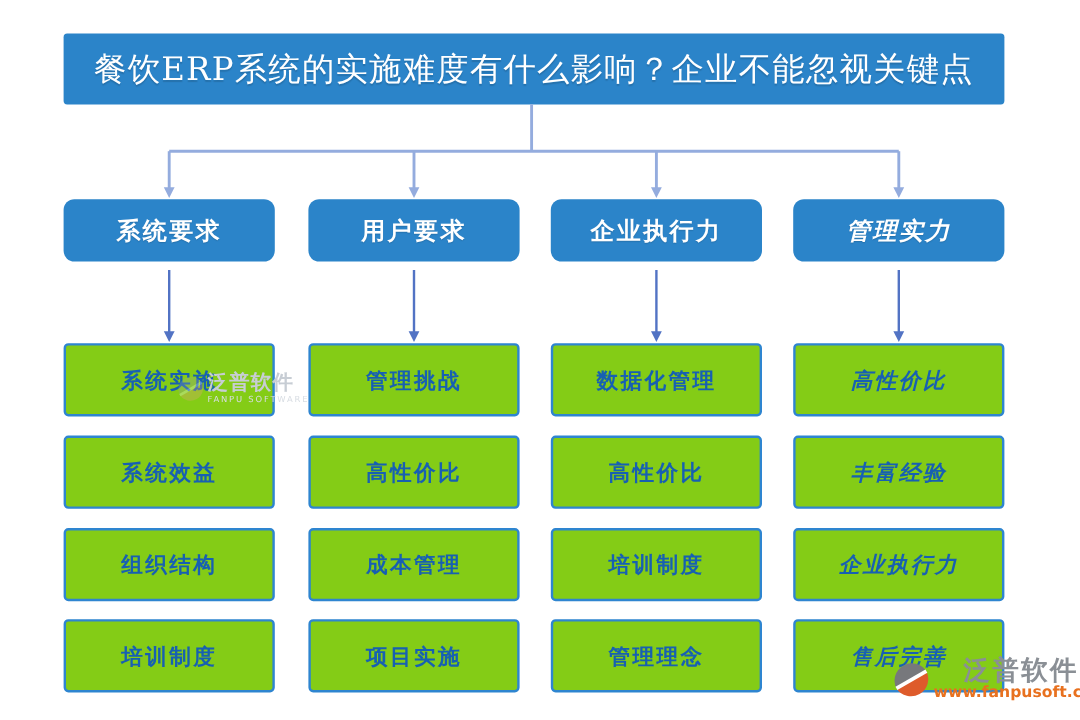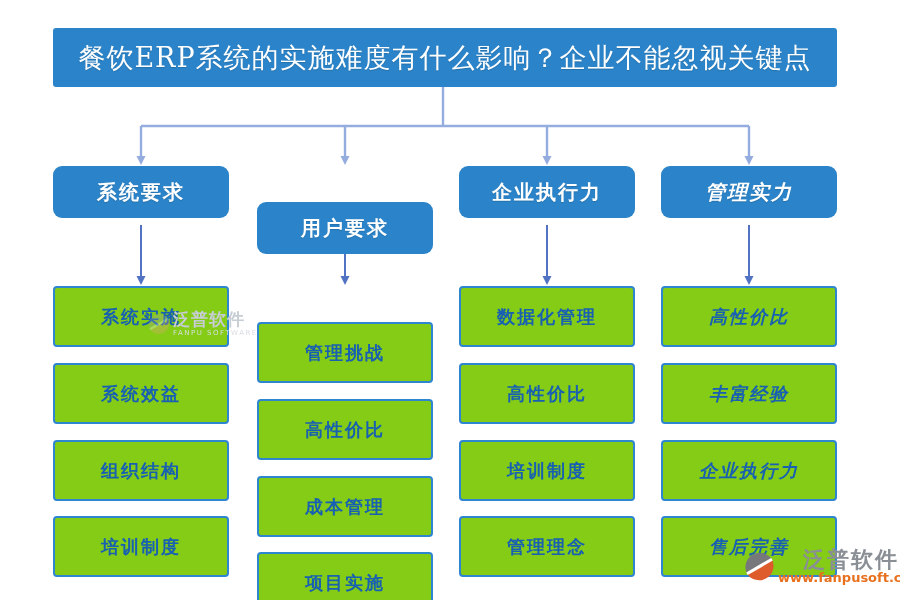--- a/index.html
+++ b/index.html
@@ -23,21 +23,21 @@
   .drop-line{stroke:#5273C4;stroke-width:2;fill:none;}
   .drop-head{fill:#5273C4;}
   
   .col-header{
     position:absolute;top:166px;width:176px;height:52px;
     background:#2B84C9;border-radius:9px;
     display:flex;align-items:center;justify-content:center;
     color:#ffffff;font-size:20px;font-weight:bold;letter-spacing:2px;
     text-shadow:0 1px 1px rgba(0,0,0,.15);
   }
-  .c0{left:53px;} .c1{left:257px;margin-top:36px;} .c2{left:459px;} .c3{left:661px;font-style:italic;}
+  .c0{left:53px;} .c1{left:257px;} .c2{left:459px;} .c3{left:661px;font-style:italic;}
   
   .item-box{
     position:absolute;width:176px;height:61px;box-sizing:border-box;
     background:#84cc16;border:2px solid #2E85D0;border-radius:4px;
     display:flex;align-items:center;justify-content:center;
     color:#1760B2;font-size:18px;font-weight:bold;letter-spacing:2px;
   }
   .r0{top:286px;} .r1{top:363px;text-align:center;} .r2{top:440px;} .r3{top:516px;}
   
   .wm-center{

